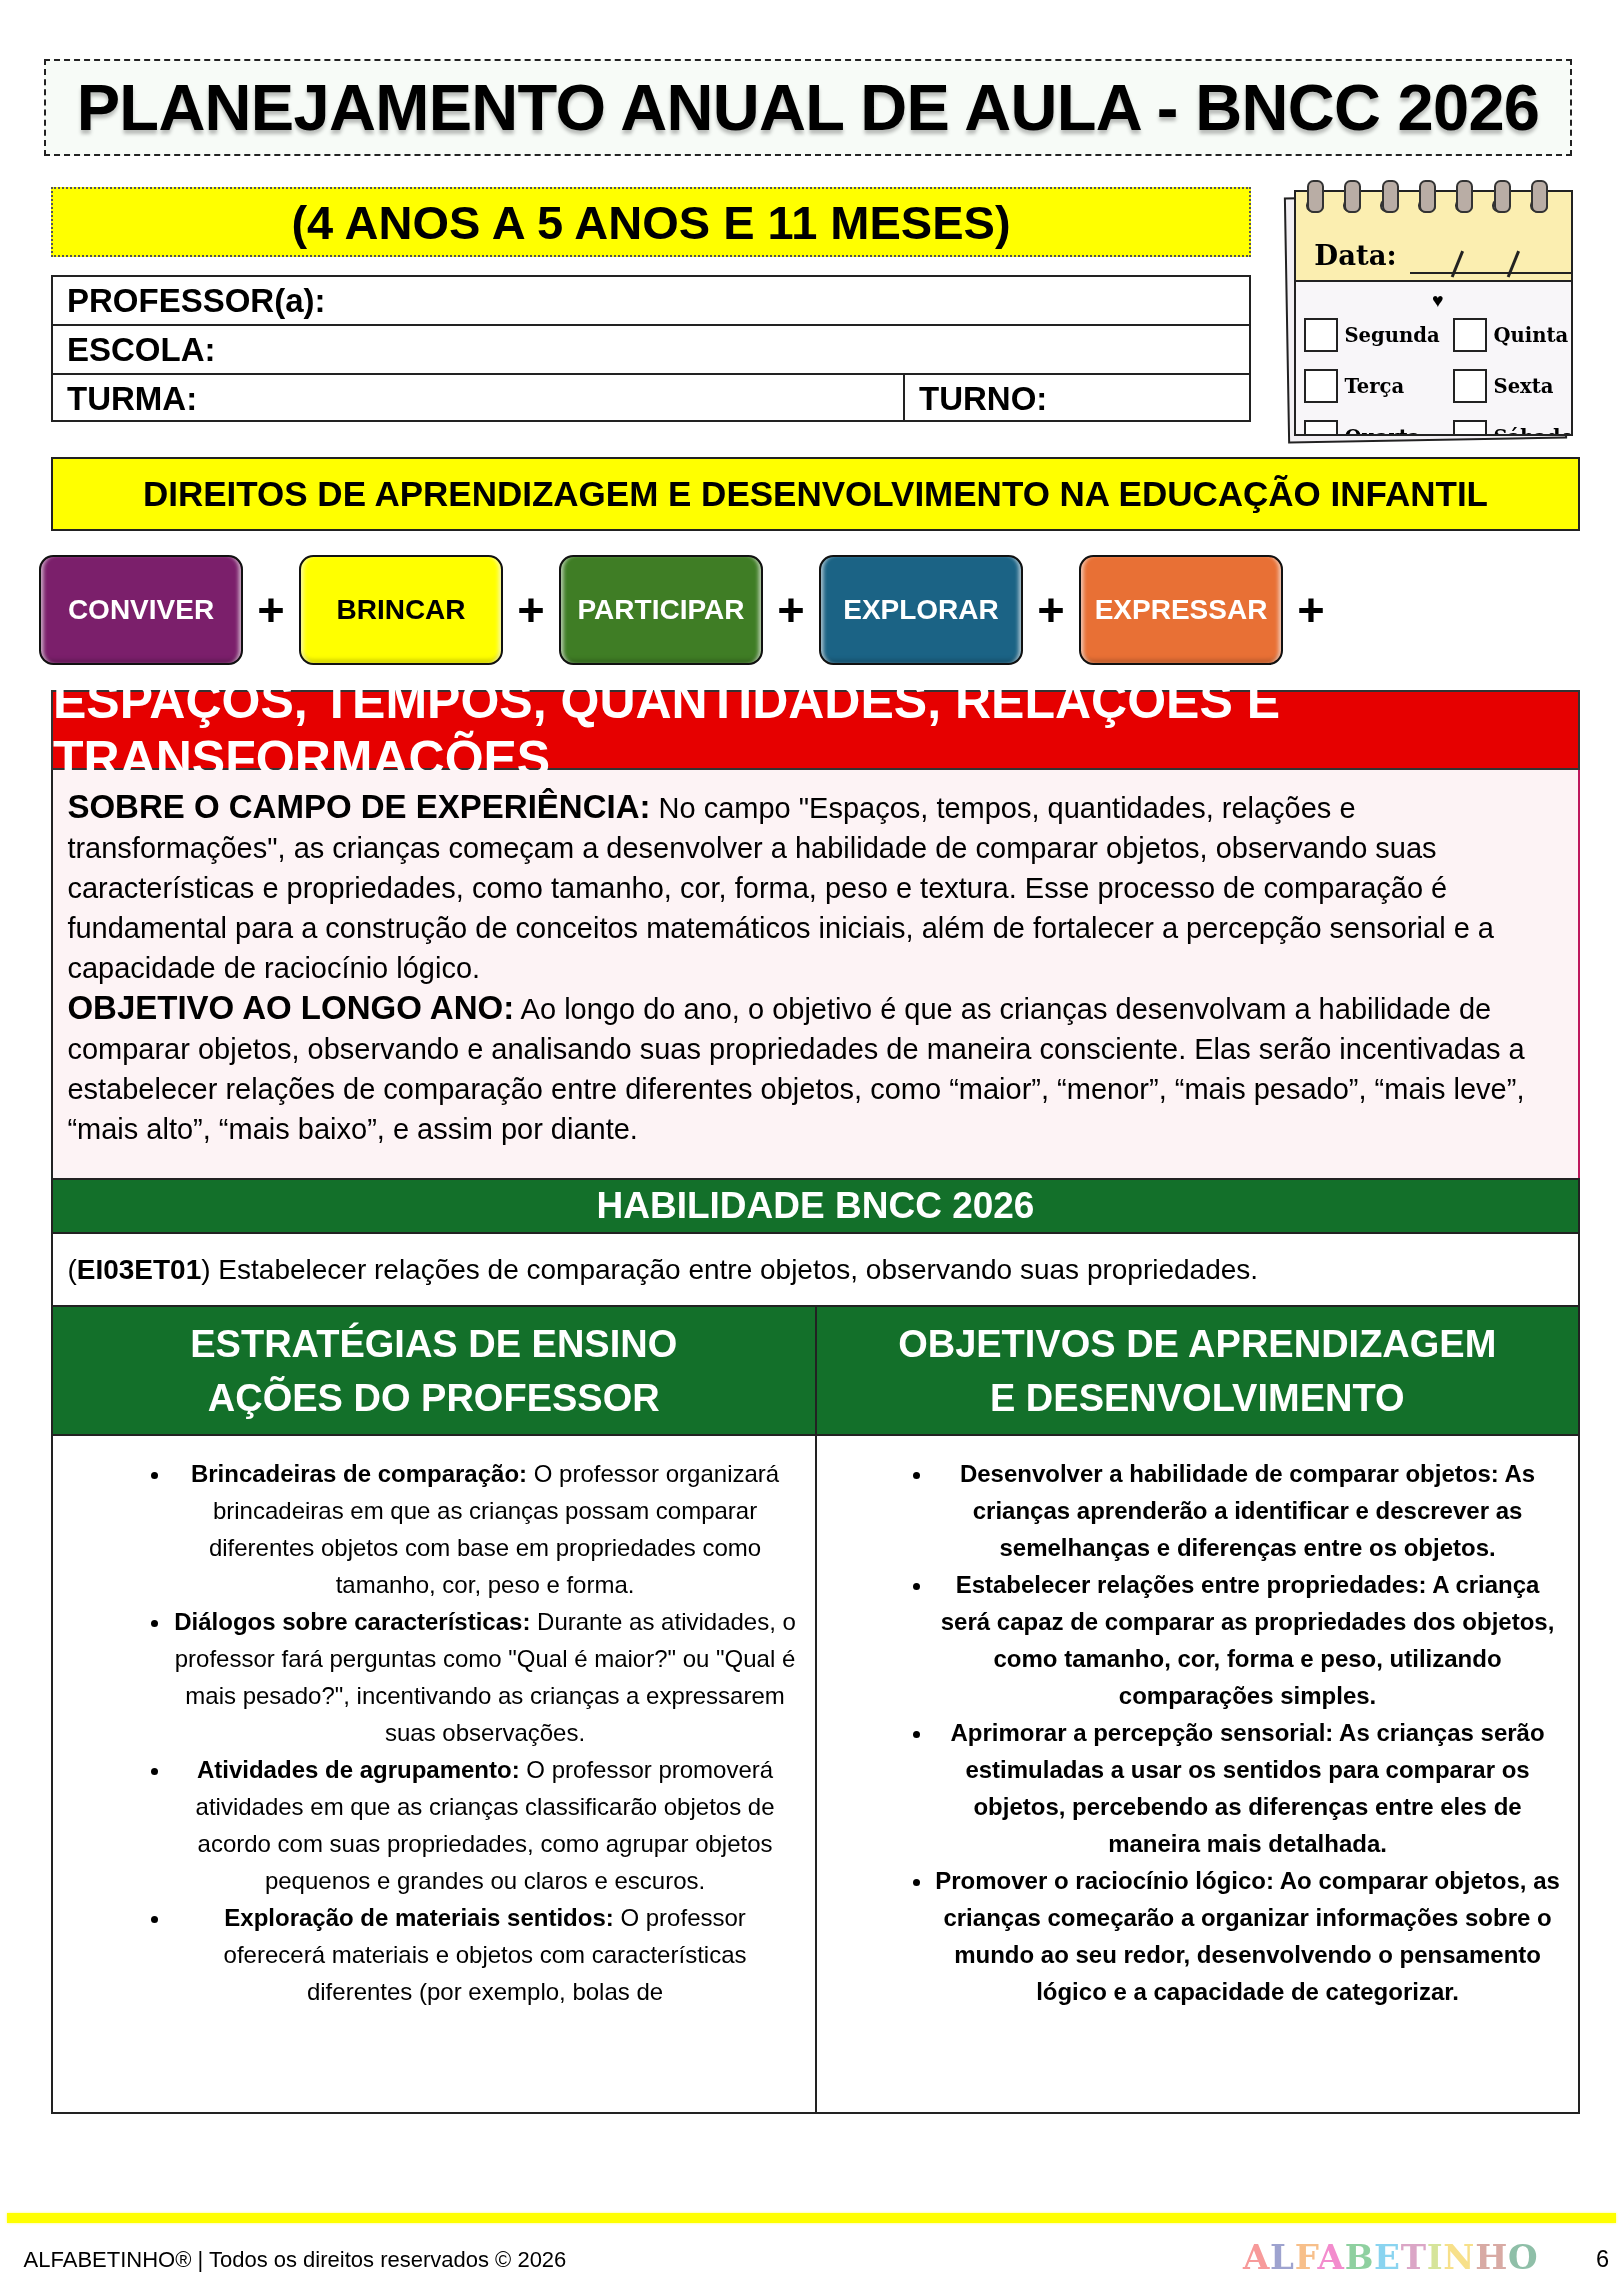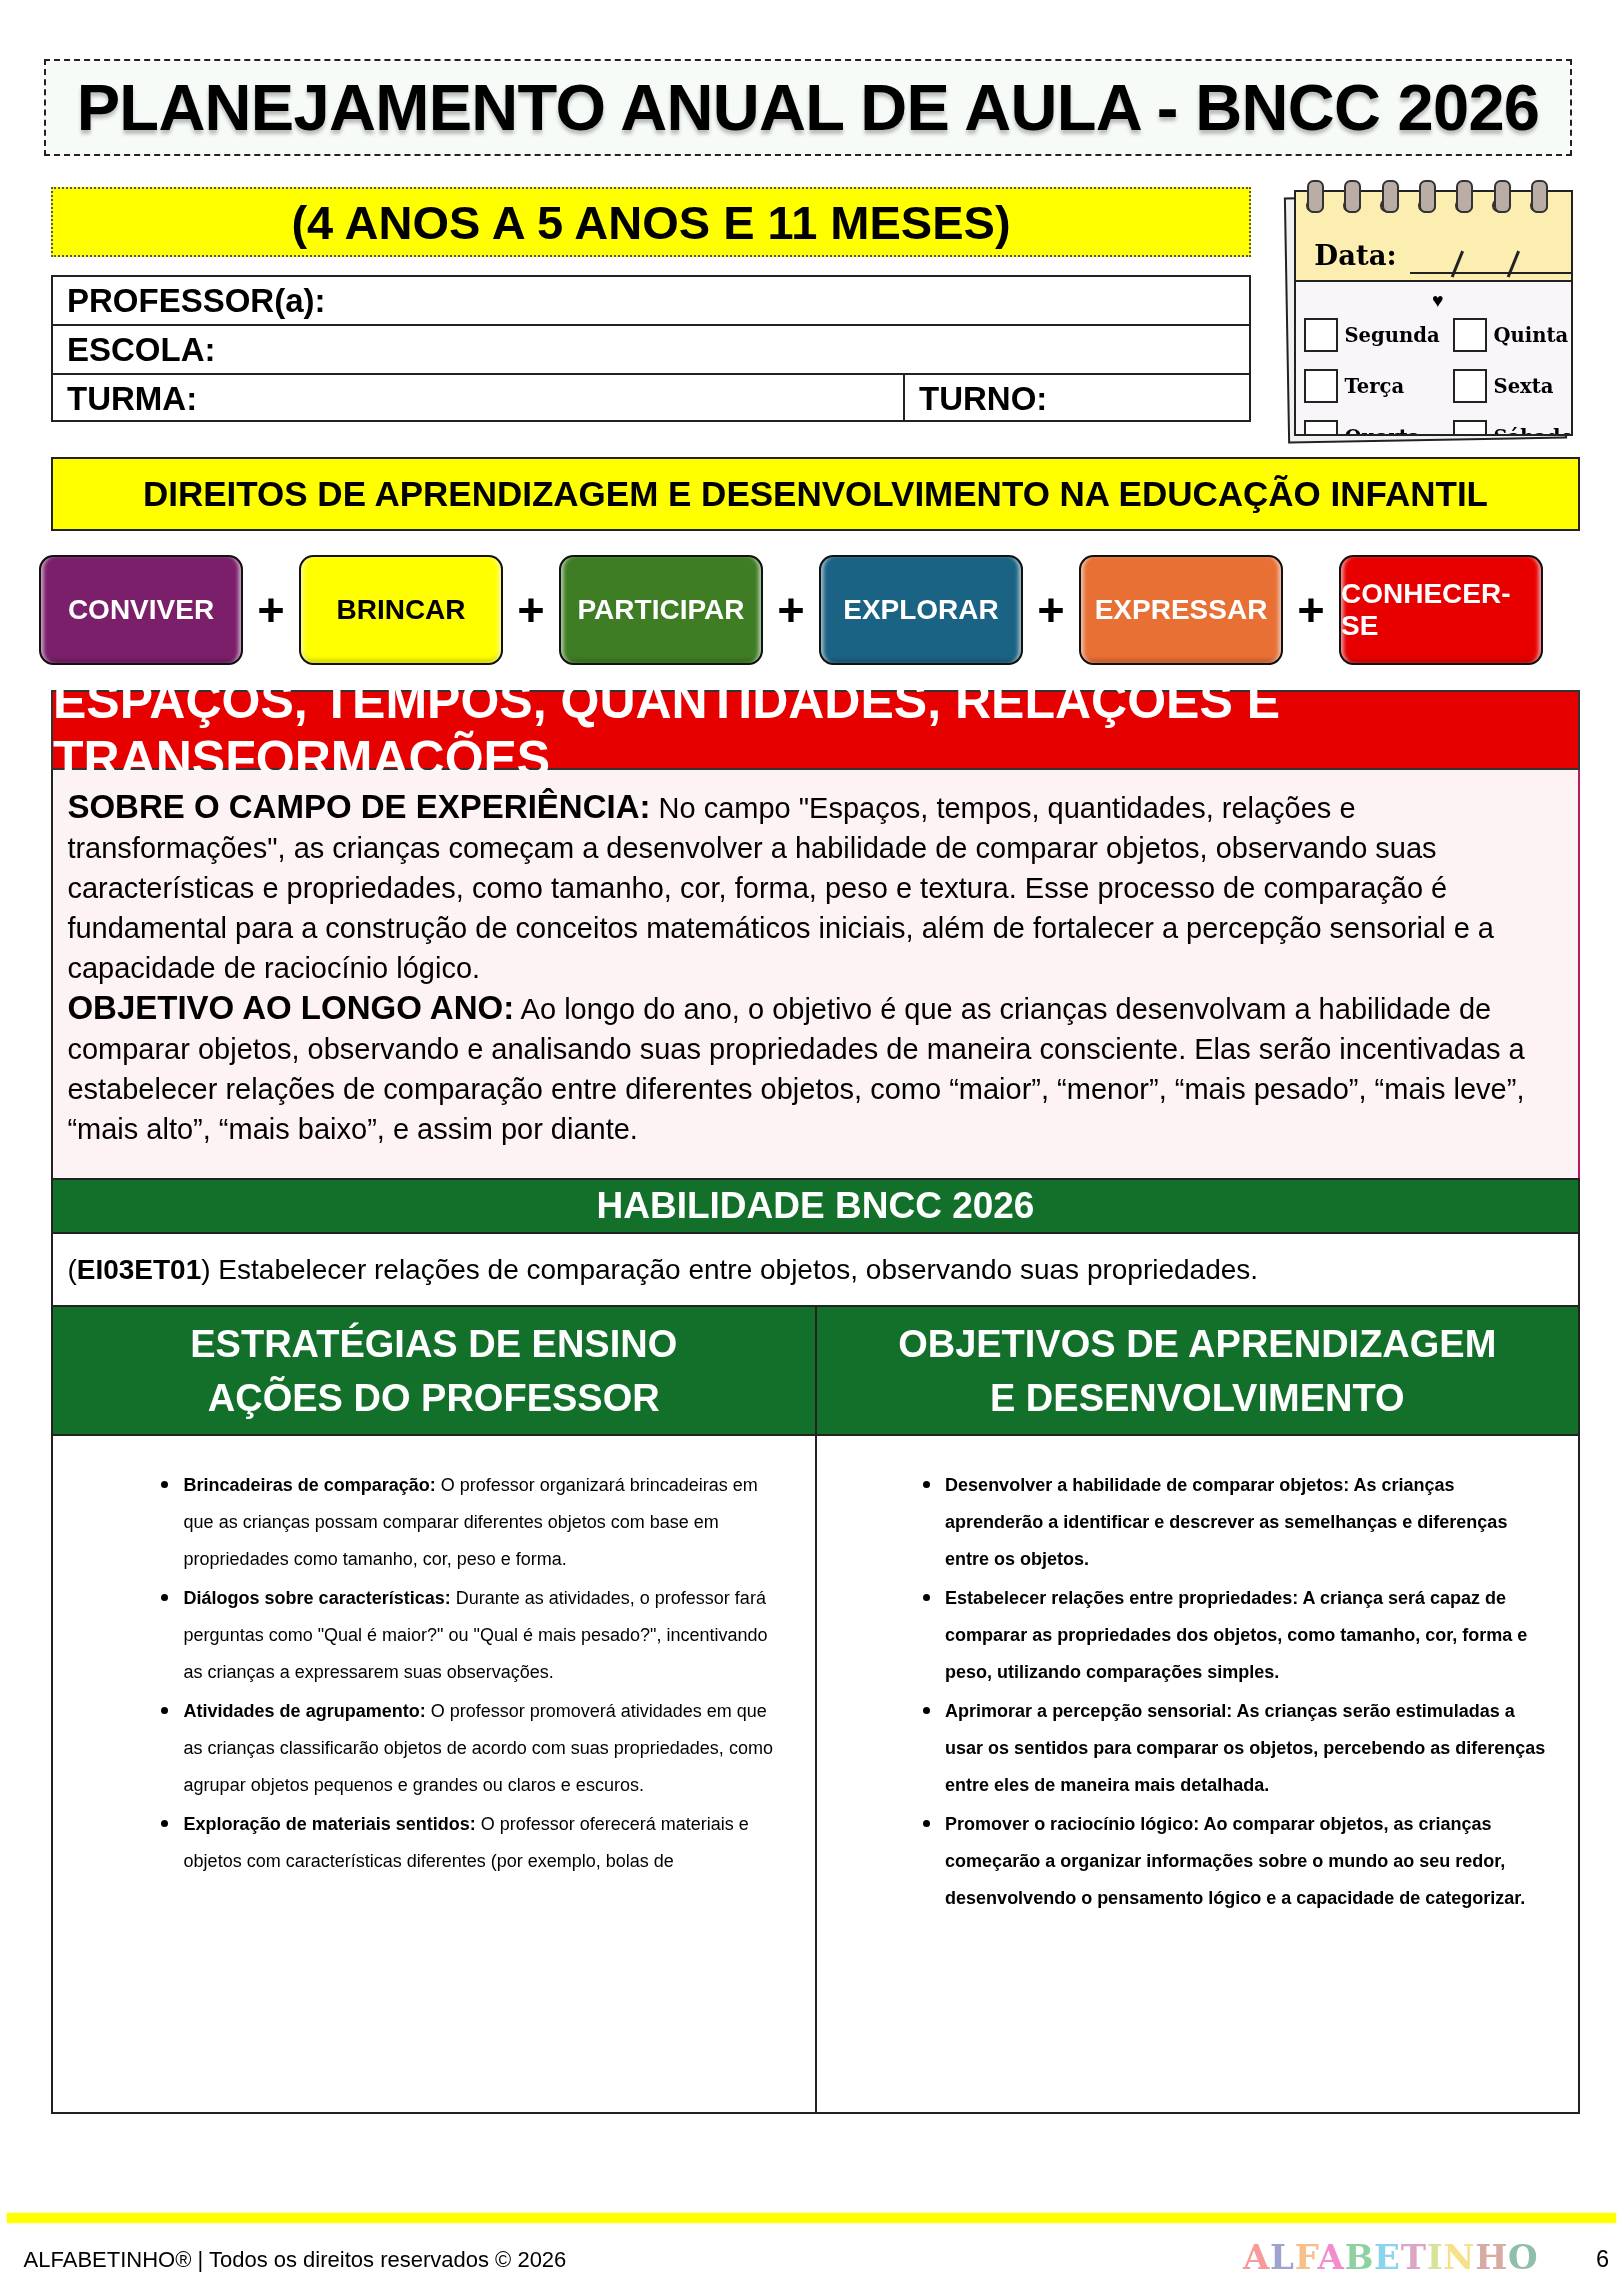--- a/index.html
+++ b/index.html
@@ -96,21 +96,21 @@
     display: flex; align-items: center; padding-left: 14.4px; font-size: 28px;
   }
 
   
   #cols-header { left: 51px; top: 1305px; width: 1529px; height: 131px; background: #13702a; border: 2px solid #222; display: flex; }
   .col-head { flex: 1; display: flex; align-items: center; justify-content: center; text-align: center; color: #fff; font-size: 38px; font-weight: 700; line-height: 54px; }
   .col-head + .col-head { border-left: 2px solid #222; }
   #cols-body { left: 51px; top: 1436px; width: 1529px; height: 678px; border: 2px solid #222; border-top: none; display: flex; background: #fff; }
   .col-body { flex: 1; padding: 14.4px 13px 0 0; box-sizing: border-box; overflow: hidden; }
   .col-body + .col-body { border-left: 2px solid #222; }
-  .col-body ul { margin: 15px; padding-left: 113px; font-size: 18px; line-height: 37px; }
+  .col-body ul { margin: 5px; padding-left: 113px; font-size: 24px; line-height: 37px; text-align: center; }
   .col-body li { padding-left: 2.6px; }
   .col-body li::marker { font-size: 22px; }
 
   
   #footer-line { left: 6.5px; top: 2213px; width: 1609px; height: 9.8px; background: #ffff00; box-shadow: 0 0 2.6px #ffff66; }
   #footer-text { left: 23.6px; top: 2247px; font-size: 22px; }
   #footer-logo { left: 1243px; top: 2237px; font-family: "DejaVu Serif", serif; font-weight: 700; font-size: 34px; letter-spacing: 0.7px; }
   #footer-page { left: 1596px; top: 2246px; font-size: 23.6px; }
 </style>
 </head>
@@ -200,21 +200,20 @@
     <div class="chip" style="background: rgb(123, 31, 107); color: rgb(255, 255, 255);">CONVIVER</div>
     <div class="plus">+</div>
     <div class="chip" style="background: rgb(255, 255, 0); color: rgb(0, 0, 0);">BRINCAR</div>
     <div class="plus">+</div>
     <div class="chip" style="background: rgb(63, 125, 37); color: rgb(255, 255, 255);">PARTICIPAR</div>
     <div class="plus">+</div>
     <div class="chip" style="background: rgb(27, 99, 133); color: rgb(255, 255, 255);">EXPLORAR</div>
     <div class="plus">+</div>
     <div class="chip" style="background: rgb(232, 112, 53); color: rgb(255, 255, 255);">EXPRESSAR</div>
     <div class="plus">+</div>
-    <div class="chip" style="background: rgb(232, 0, 0); color: rgb(255, 255, 255);">CONHECER-SE</div>
   </div>
 
 <div id="campo-header" class="abs">
   <span>ESPAÇOS, TEMPOS, QUANTIDADES, RELAÇÕES E TRANSFORMAÇÕES</span>
 </div>
 <div id="campo-body" class="abs">
   <p><b>SOBRE O CAMPO DE EXPERIÊNCIA:</b><span> No campo "Espaços, tempos, quantidades, relações e transformações", as crianças começam a desenvolver a habilidade de comparar objetos, observando suas características e propriedades, como tamanho, cor, forma, peso e textura. Esse processo de comparação é fundamental para a construção de conceitos matemáticos iniciais, além de fortalecer a percepção sensorial e a capacidade de raciocínio lógico.</span></p>
   <p><b>OBJETIVO AO LONGO ANO:</b><span> Ao longo do ano, o objetivo é que as crianças desenvolvam a habilidade de comparar objetos, observando e analisando suas propriedades de maneira consciente. Elas serão incentivadas a estabelecer relações de comparação entre diferentes objetos, como “maior”, “menor”, “mais pesado”, “mais leve”, “mais alto”, “mais baixo”, e assim por diante.</span></p>
 </div>
 

